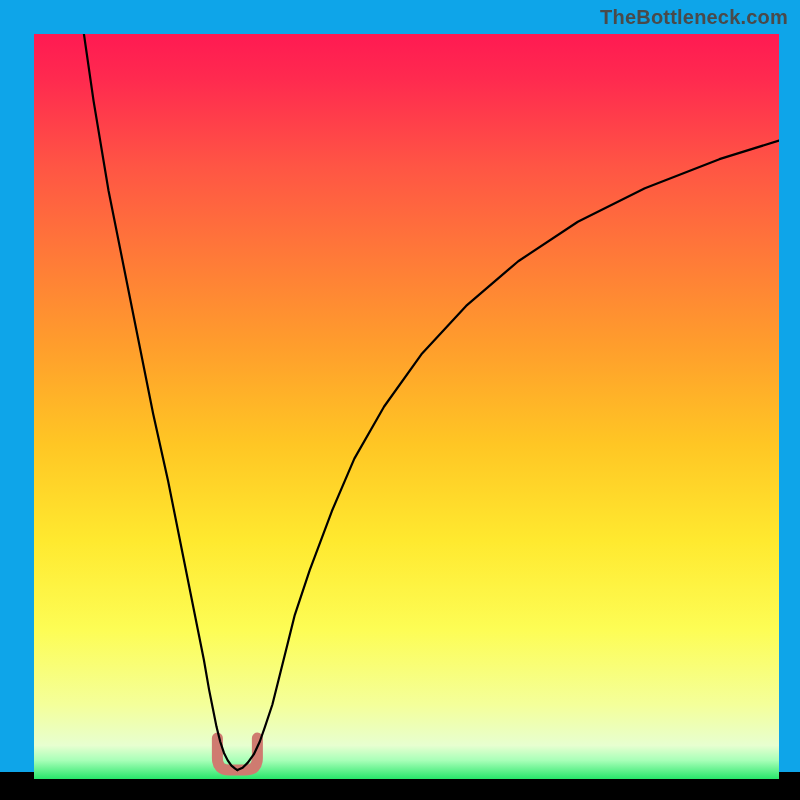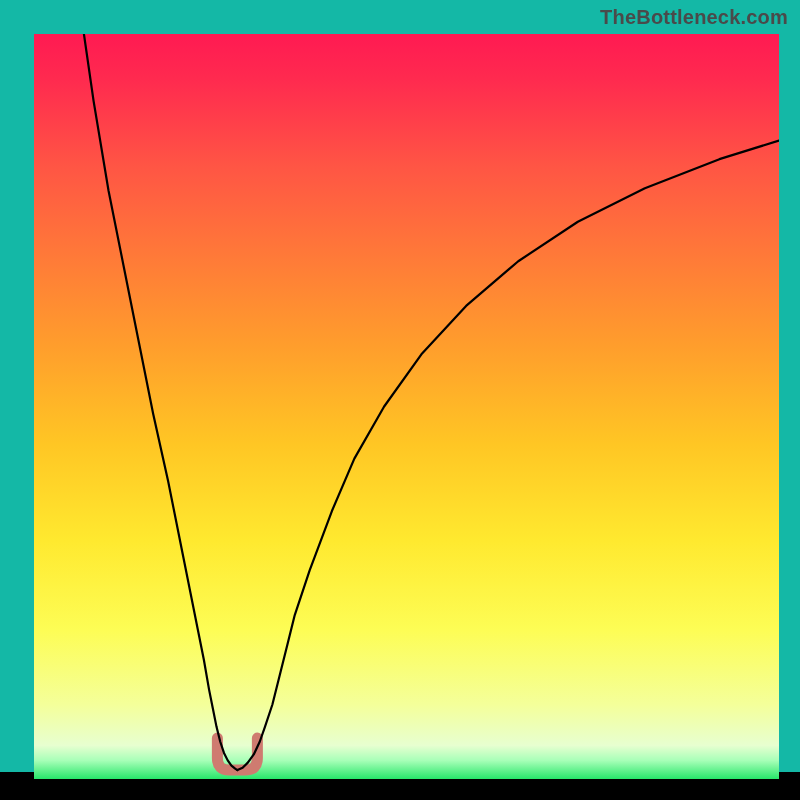--- a/index.html
+++ b/index.html
@@ -8,21 +8,21 @@
     width: 800px;
     height: 800px;
     overflow: hidden;
     background: #000;
     font-family: Arial, Helvetica, sans-serif;
   }
   .frame {
     position: absolute;
     left: 0; top: 0;
     width: 800px; height: 772px;
-    background: #14b8a6;
+    background: #0ea5e9;
   }
   .plot {
     position: absolute;
     left: 34px;
     top: 34px;
     width: 745px;
     height: 745px;
     overflow: hidden;
   }
   .plot svg {

